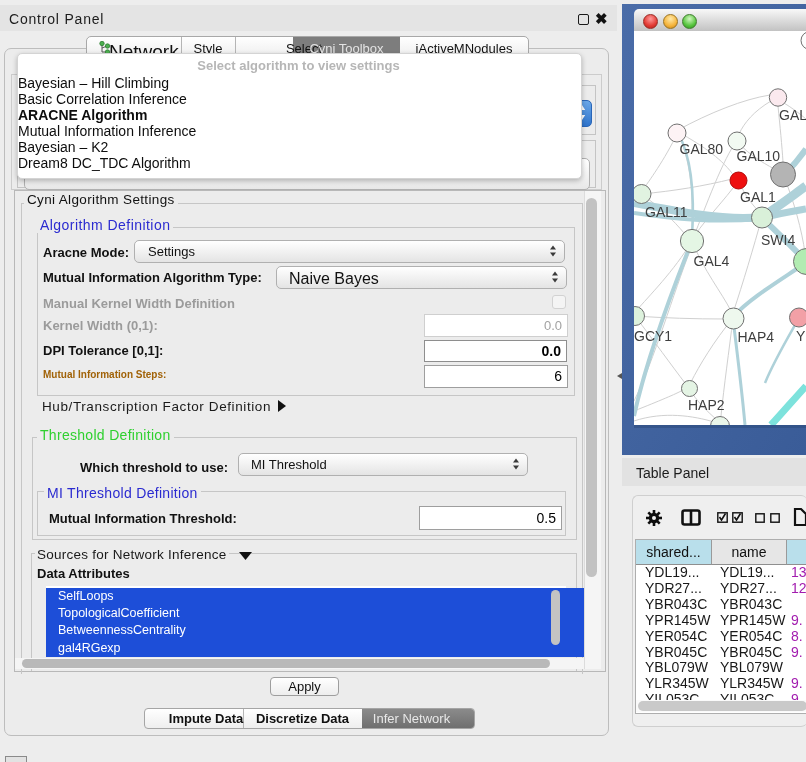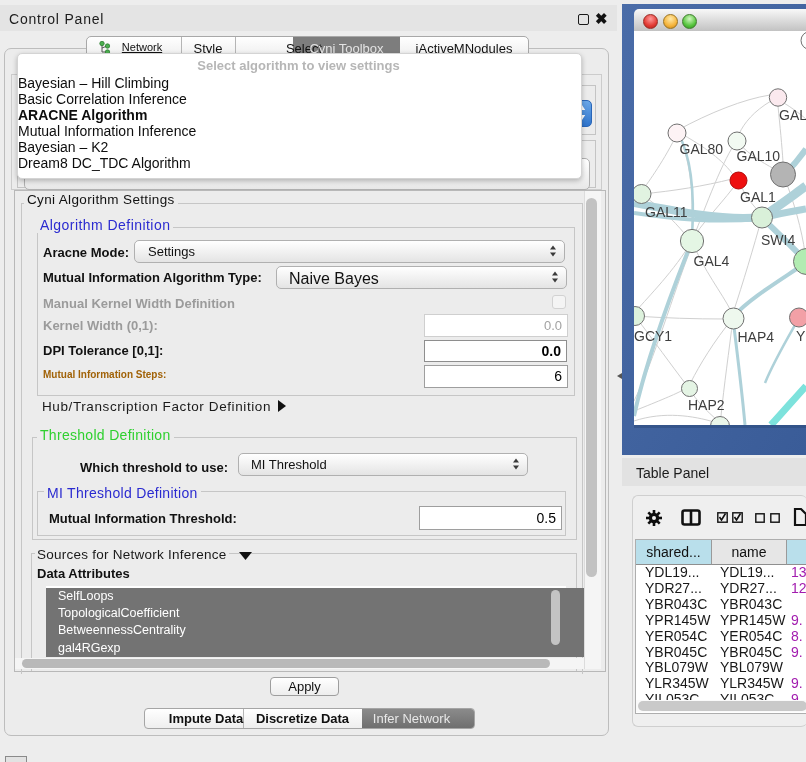--- a/index.html
+++ b/index.html
@@ -26,21 +26,21 @@
     <div class="abs" style="left:94px;top:0;width:54px;height:22px;border-right:1px solid #b5b5b5;"></div>
     <div class="abs" style="left:148px;top:0;width:58px;height:22px;border-right:1px solid #b5b5b5;"></div>
     <div class="abs" style="left:206px;top:0;width:107px;height:22px;background:#7d7d7d;"></div>
 
     <svg class="abs" style="left:12px;top:4px;" width="14" height="14" viewBox="0 0 14 14">
       <path d="M3 3 L3 11 L8 11 M3 7 L8 5" stroke="#555" stroke-width="1" fill="none"></path>
       <circle cx="3" cy="2.5" r="2.2" fill="#4caf50" stroke="#2e7d32" stroke-width="0.8"></circle>
       <circle cx="8.5" cy="5" r="2.2" fill="#4caf50" stroke="#2e7d32" stroke-width="0.8"></circle>
       <circle cx="8.5" cy="11" r="2.2" fill="#4caf50" stroke="#2e7d32" stroke-width="0.8"></circle>
     </svg>
-    <div class="abs" style="left:22px;top:4px;width:66px;text-align:center;font-size:11px;color:#111;text-decoration:underline;">Network</div>
+    <div class="abs" style="left:22px;top:4px;width:66px;text-align:center;font-size:19px;color:#111;">Network</div>
     <div class="abs" style="left:94px;top:4px;width:54px;text-align:center;font-size:13px;color:#111;">Style</div>
     <div class="abs" style="left:148px;top:4px;width:58px;text-align:center;font-size:13px;color:#111;margin-left:40px;">Select</div>
     <div class="abs" style="left:206px;top:4px;width:107px;text-align:center;font-size:13px;color:#e4e4e4;">Cyni Toolbox</div>
     <div class="abs" style="left:313px;top:4px;width:128px;text-align:center;font-size:13px;color:#111;">jActiveMNodules</div>
   </div>
 
   <div class="abs" style="left:11px;top:74px;width:589px;height:114px;border:1px solid #cccccc;"></div>
   <div class="abs" style="left:17px;top:85px;width:577px;height:48px;border:1px solid #c4c4c4;"></div>
   <div class="abs" style="left:574px;top:100px;width:16px;height:25px;background:linear-gradient(#6aa7e8,#2f74cc);border:1px solid #2a66b8;border-radius:5px;"></div>
   <svg class="abs" style="left:578px;top:105px;" width="8" height="15" viewBox="0 0 8 15">
@@ -122,21 +122,21 @@
   <div class="abs" style="left:419px;top:506px;width:136px;height:22px;background:#fff;border:1px solid #9e9e9e;font-size:14px;color:#000;text-align:right;padding-right:5px;line-height:22px;">0.5</div>
 
   <div class="abs" style="left:31px;top:553px;width:544px;height:117px;border:1px solid #c6c6c6;border-bottom:none;"></div>
   <div class="abs" style="left:35px;top:547px;background:#ececec;padding:0 2px;font-size:13.5px;letter-spacing:0.25px;color:#1a1a1a;">Sources for Network Inference</div>
   <svg class="abs" style="left:239px;top:551px;" width="13" height="10" viewBox="0 0 13 10">
       <path d="M0 1 L13 1 L6.5 9 Z" fill="#111"></path>
     </svg>
   <div class="abs b" style="left:37px;top:566px;font-size:13px;color:#111;">Data Attributes</div>
 
   <div class="abs" style="left:46px;top:586px;width:520px;height:71px;background:#ffffff;"></div>
-  <div class="abs" style="left:46px;top:588px;width:549px;height:69px;background:#737373;color:#fff;font-size:12.5px;line-height:17.2px;padding-left:12px;box-sizing:border-box;">SelfLoops<br>TopologicalCoefficient<br>BetweennessCentrality<br>gal4RGexp</div>
+  <div class="abs" style="left:46px;top:588px;width:549px;height:69px;background:#1d4ed8;color:#fff;font-size:12.5px;line-height:17.2px;padding-left:12px;box-sizing:border-box;">SelfLoops<br>TopologicalCoefficient<br>BetweennessCentrality<br>gal4RGexp</div>
   <div class="abs" style="left:551px;top:590px;width:9px;height:55px;background:#c3c3c3;border-radius:5px;"></div>
 
   <div class="abs" style="left:584px;top:191px;width:16px;height:478px;background:#f5f5f5;border-left:1px solid #dcdcdc;"></div>
   <div class="abs" style="left:586px;top:198px;width:11px;height:379px;background:#c2c2c2;border-radius:6px;"></div>
   <div class="abs" style="left:15px;top:658px;width:569px;height:11px;background:#f5f5f5;"></div>
   <div class="abs" style="left:22px;top:659px;width:528px;height:9px;background:#b9b9b9;border-radius:5px;"></div>
 
   <div class="abs" style="left:270px;top:677px;width:67px;height:17px;background:linear-gradient(#ffffff,#ededed);border:1px solid #9e9e9e;border-radius:4px;text-align:center;font-size:13px;line-height:17px;color:#111;">Apply</div>
 
   <div class="abs" style="left:144px;top:708px;width:329px;height:19px;background:linear-gradient(#ffffff,#eeeeee);border:1px solid #a5a5a5;border-radius:4px;overflow:hidden;">

